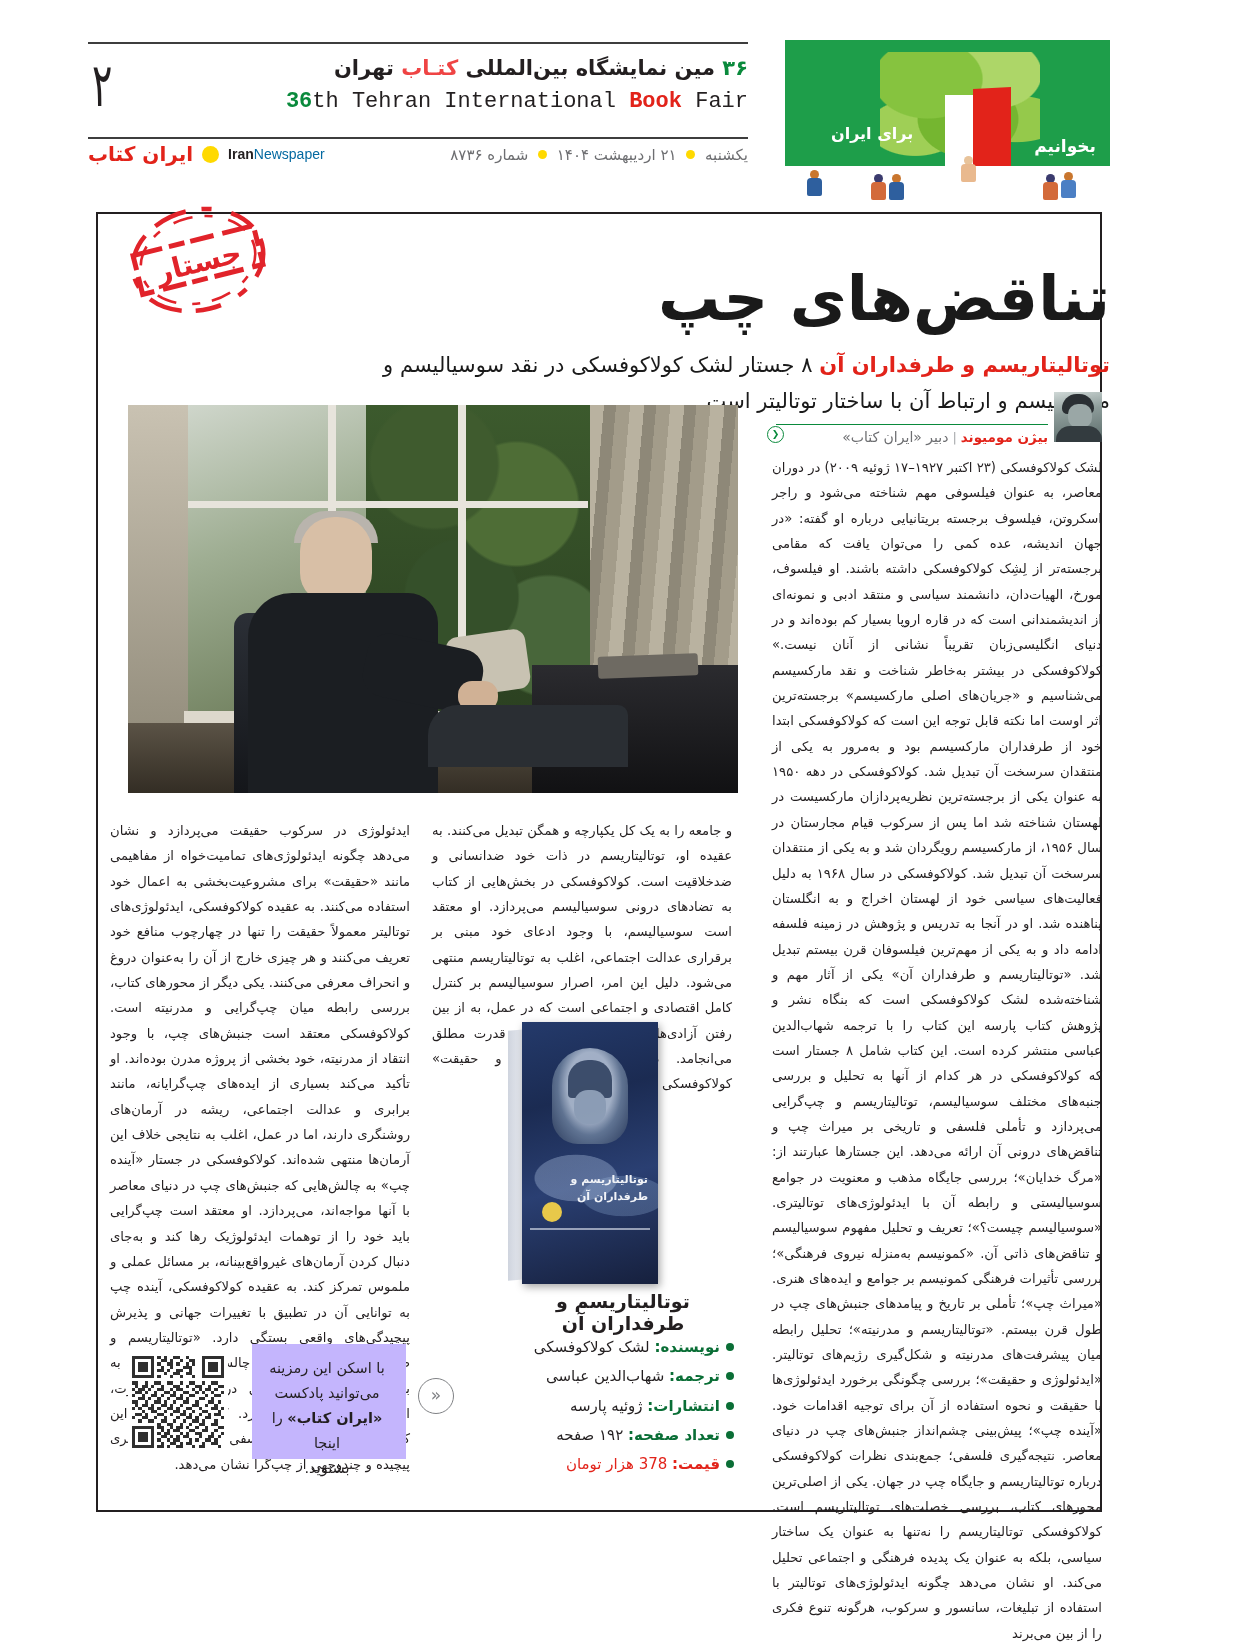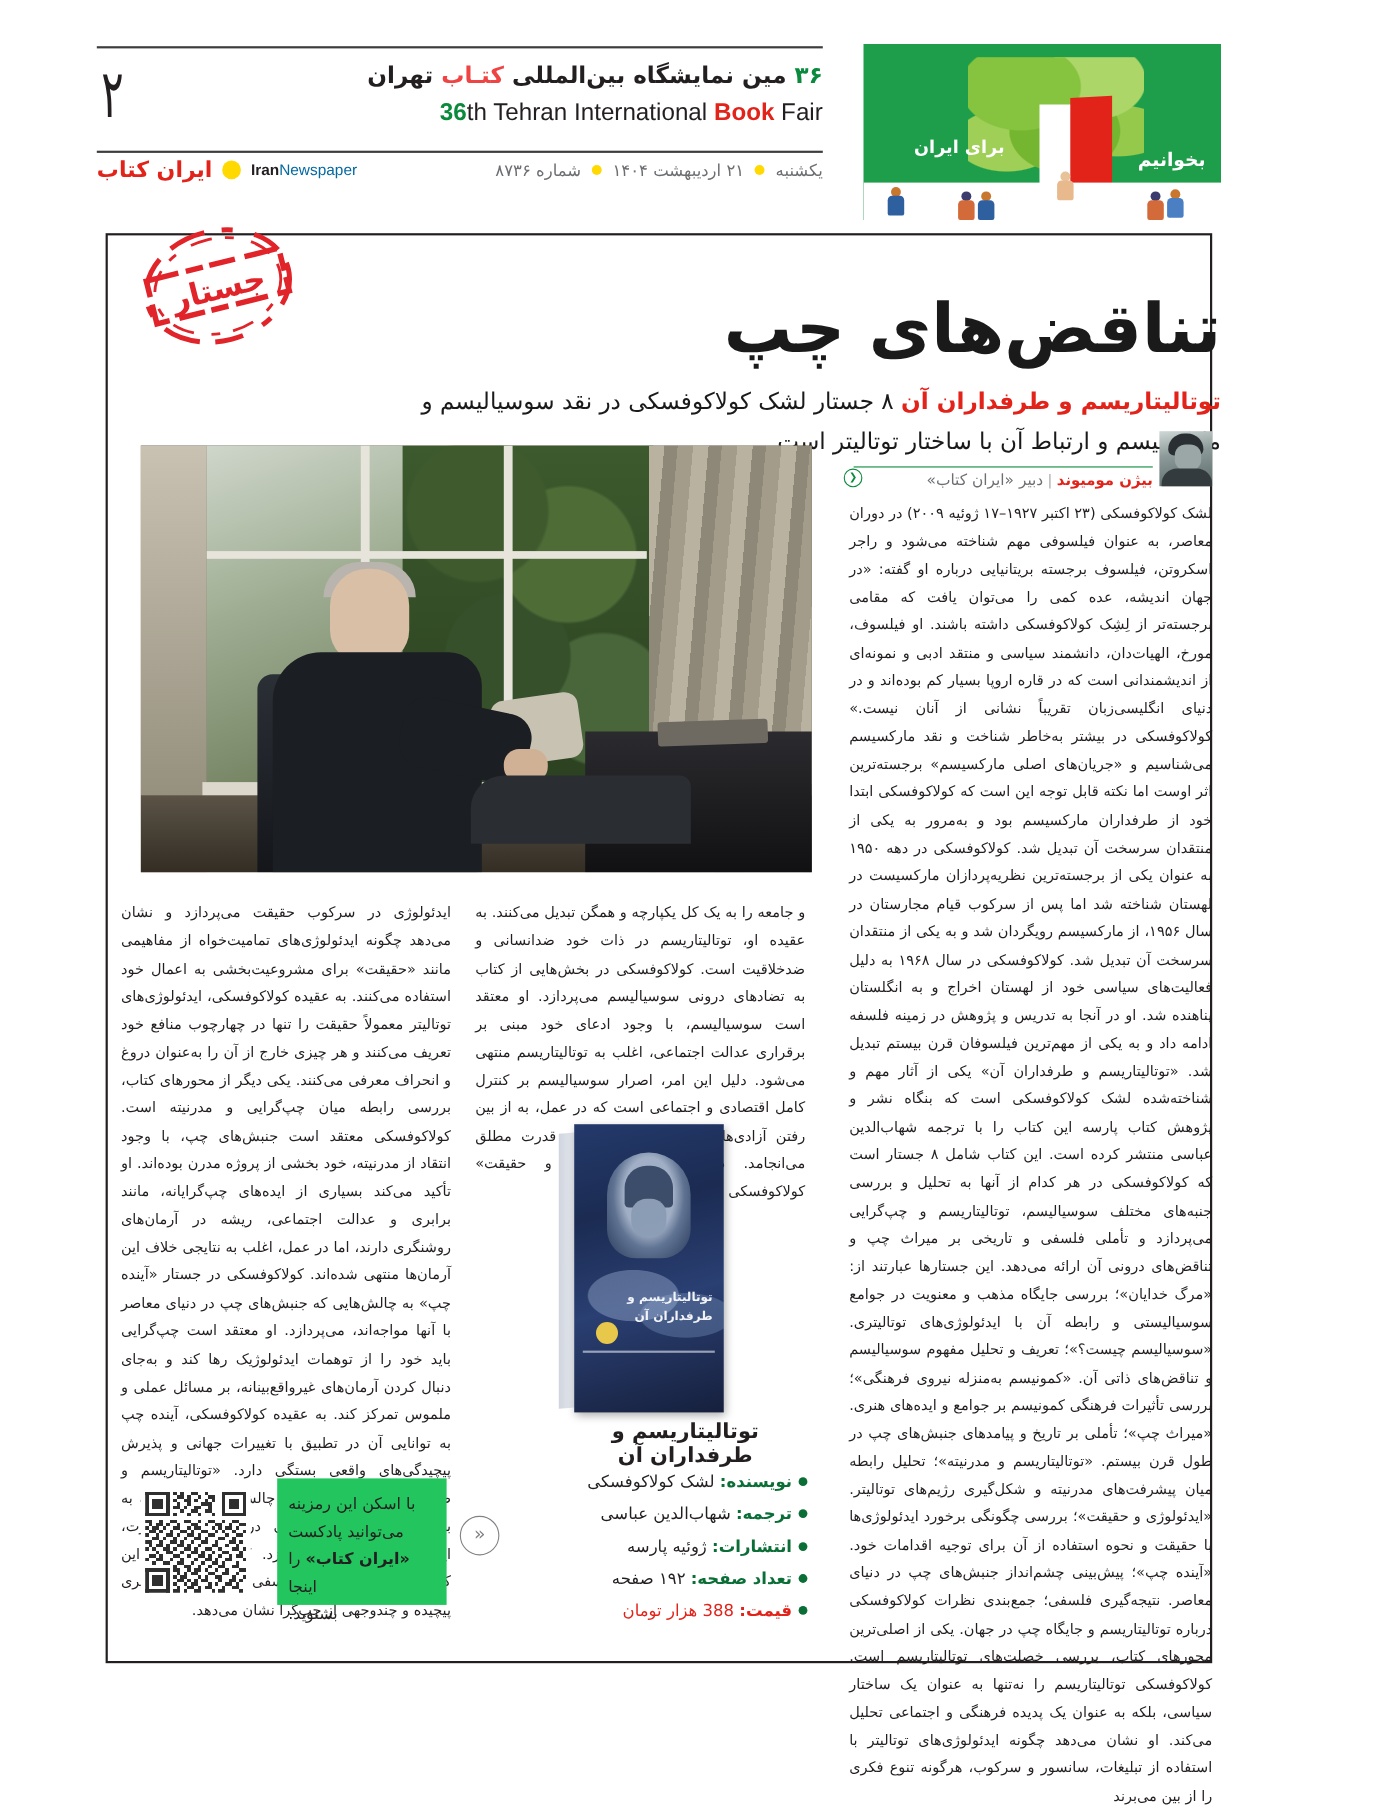--- a/index.html
+++ b/index.html
@@ -58,21 +58,21 @@
     position: absolute;
     right: 0;
     top: 47px;
     font-size: 22px;
     font-weight: bold;
     color: #231f20;
     direction: ltr;
     white-space: nowrap;
     text-align: right;
     width: 100%;
-    font-family: Liberation Sans, sans-serif;
+    font-family: Liberation Mono, monospace;
   }
   .fair-line-en .g { color: #0a8a3c; }
   .fair-line-en .r { color: #e2231a; }
   .fair-line-en .thin { font-weight: normal; }
 
   .issue-line {
     position: absolute;
     right: 0;
     top: 104px;
     font-size: 15px;
@@ -510,26 +510,26 @@
   .qr-img {
     width: 100px;
     height: 100px;
     margin-top: 8px;
     background: #fff;
     padding: 4px;
     box-sizing: border-box;
   }
   .qr-txt {
     flex: 1;
-    background: #22c55e;
+    background: #c4b5fd;
     margin-left: 24px;
     padding: 12px 14px 10px 10px;
     box-sizing: border-box;
     direction: rtl;
-    text-align: left;
+    text-align: center;
     font-size: 14.5px;
     line-height: 1.72;
     color: #231f20;
   }
   .qr-txt b { font-weight: bold; }
 </style>
 </head>
 <body>
 
 <div class="page">
@@ -679,21 +679,21 @@
     <div class="row">
       <span class="bullet"></span><span class="lbl">ترجمه:</span><span class="val"> شهاب‌الدین عباسی</span>
     </div>
     <div class="row">
       <span class="bullet"></span><span class="lbl">انتشارات:</span><span class="val"> ژوئیه پارسه</span>
     </div>
     <div class="row">
       <span class="bullet"></span><span class="lbl">تعداد صفحه:</span><span class="val"> ۱۹۲ صفحه</span>
     </div>
     <div class="row price">
-      <span class="bullet"></span><span class="lbl">قیمت:</span><span class="val"> 388 هزار تومان</span>
+      <span class="bullet"></span><span class="lbl">قیمت:</span><span class="val"> 378 هزار تومان</span>
     </div>
   </div>
 
   <div class="arrow-btn">«</div>
 
   <div class="qr-box">
     <svg class="qr-img" viewBox="0 0 29 29" shape-rendering="crispEdges">
       <rect width="29" height="29" fill="#fff"></rect>
       <g fill="#2f2f2f">
         <rect x="0" y="0" width="7" height="1"></rect>

